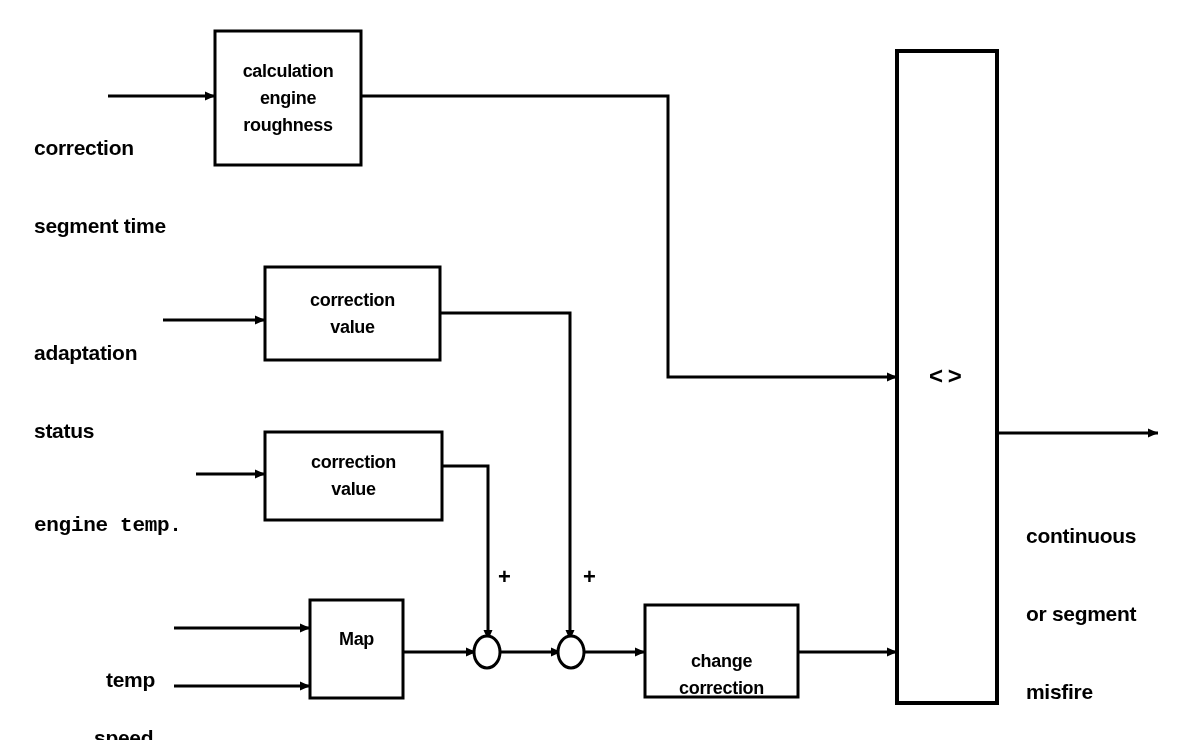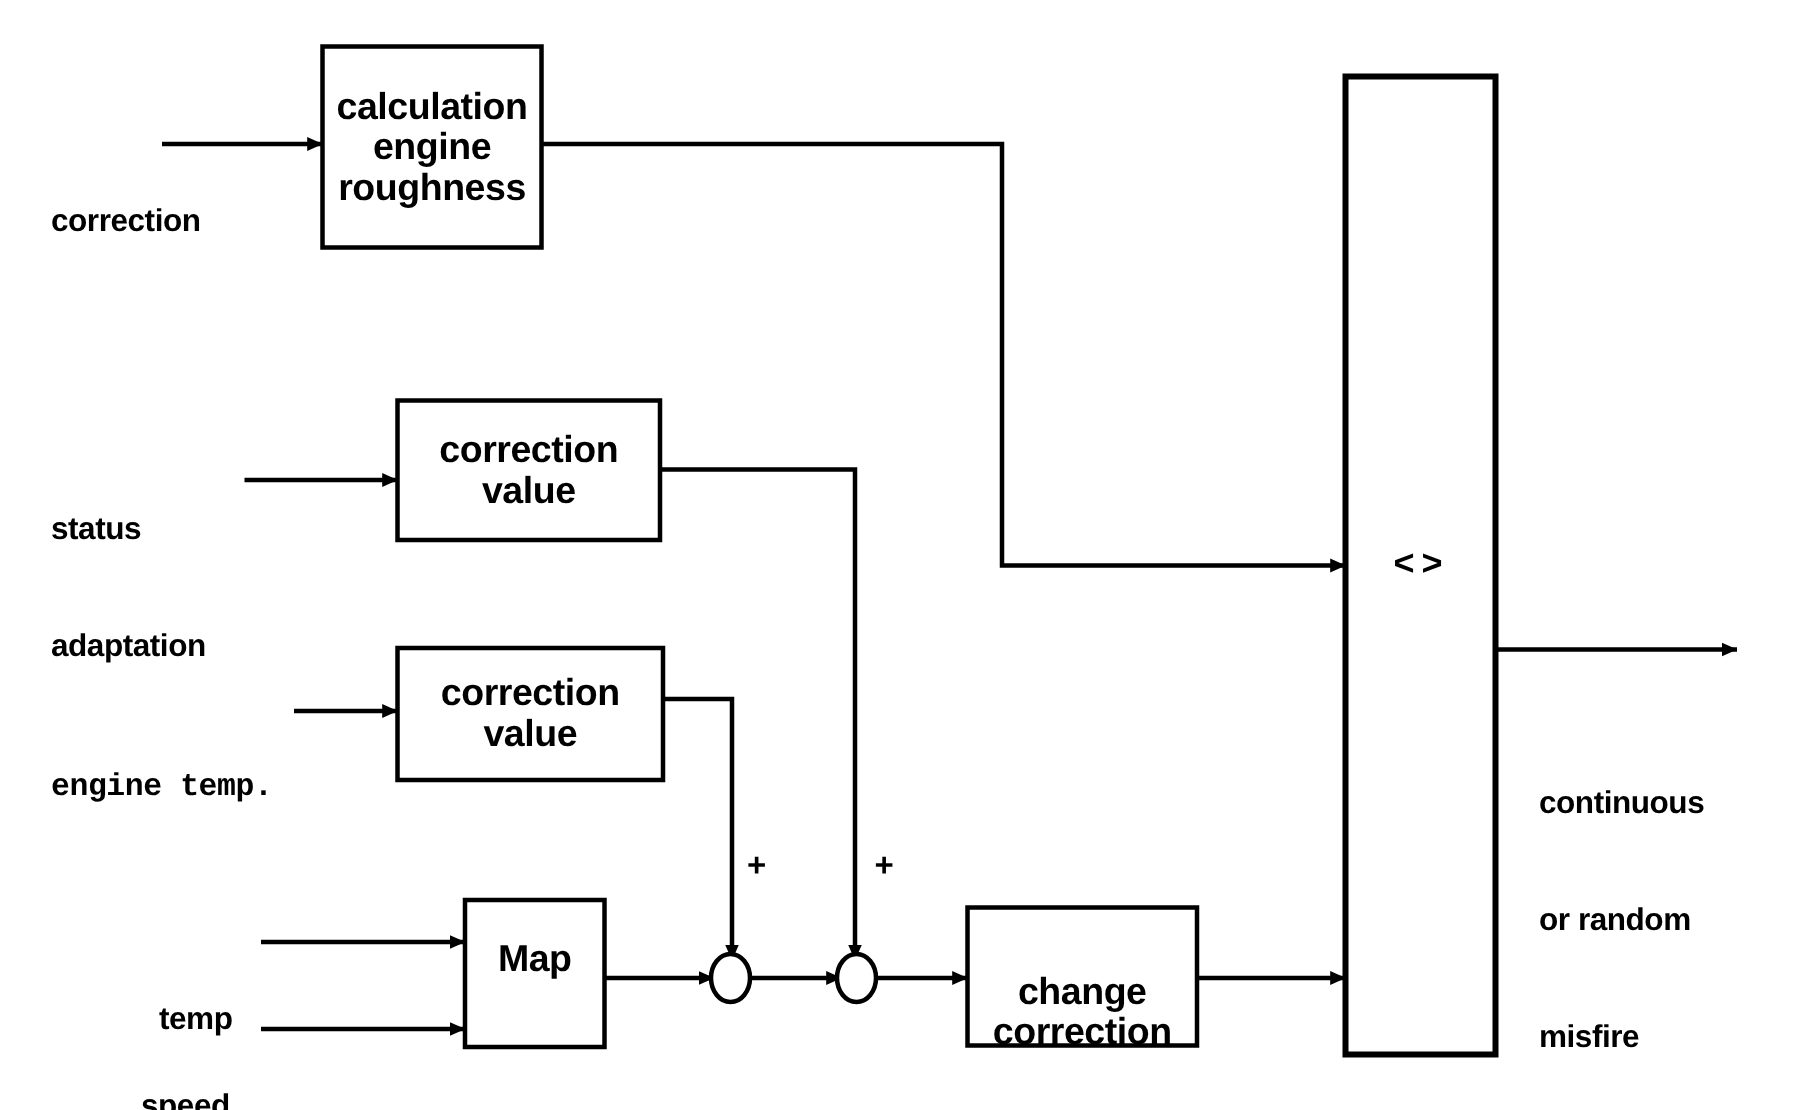--- a/index.html
+++ b/index.html
@@ -40,21 +40,21 @@
     text-align: left;
   }
   .blk-label {
     position: absolute;
     display: flex;
     flex-direction: column;
     align-items: center;
     justify-content: center;
     font-family: "Liberation Sans", sans-serif;
     font-weight: bold;
-    font-size: 25px;
+    font-size: 18px;
     line-height: 27px;
     color: #000000;
     text-align: center;
     letter-spacing: -0.3px;
     pointer-events: none;
   }
   .plus-lbl {
     position: absolute;
     font-family: "Liberation Sans", sans-serif;
     font-weight: bold;
@@ -118,25 +118,26 @@
 
       <line x1="997" y1="433" x2="1158" y2="433" stroke-width="3" marker-end="url(#arrowhead)"></line>
 
       <ellipse cx="487" cy="652" rx="13" ry="16" fill="#ffffff" stroke-width="3"></ellipse>
       <ellipse cx="571" cy="652" rx="13" ry="16" fill="#ffffff" stroke-width="3"></ellipse>
     </g>
   </svg>
 
   <div class="lbl lbl-left" style="left:34px; top:83px; width:180px;">
     <div>correction</div>
+    <div>segment time</div>
   </div>
 
   <div class="lbl lbl-left" style="left:34px; top:288px; width:175px;">
+    <div>adaptation</div>
     <div>status</div>
-    <div>adaptation</div>
   </div>
 
   <div class="lbl lbl-left" style="left:34px; top:461px; width:170px;font-family:Liberation Mono, monospace;">
     <div>engine temp.</div>
   </div>
 
   <div class="lbl lbl-left" style="left:106px; top:615px; width:70px;">
     <div>temp</div>
   </div>
 
@@ -175,18 +176,18 @@
 
   <div class="plus-lbl" style="left:498px; top:566px;">
     <span>+</span>
   </div>
   <div class="plus-lbl" style="left:583px; top:566px;">
     <span>+</span>
   </div>
 
   <div class="lbl lbl-left" style="left:1026px; top:471px; width:170px;">
     <div>continuous</div>
-    <div>or random</div>
+    <div>or segment</div>
     <div>misfire</div>
     
   </div>
 
 </div>
 
 </body></html>

